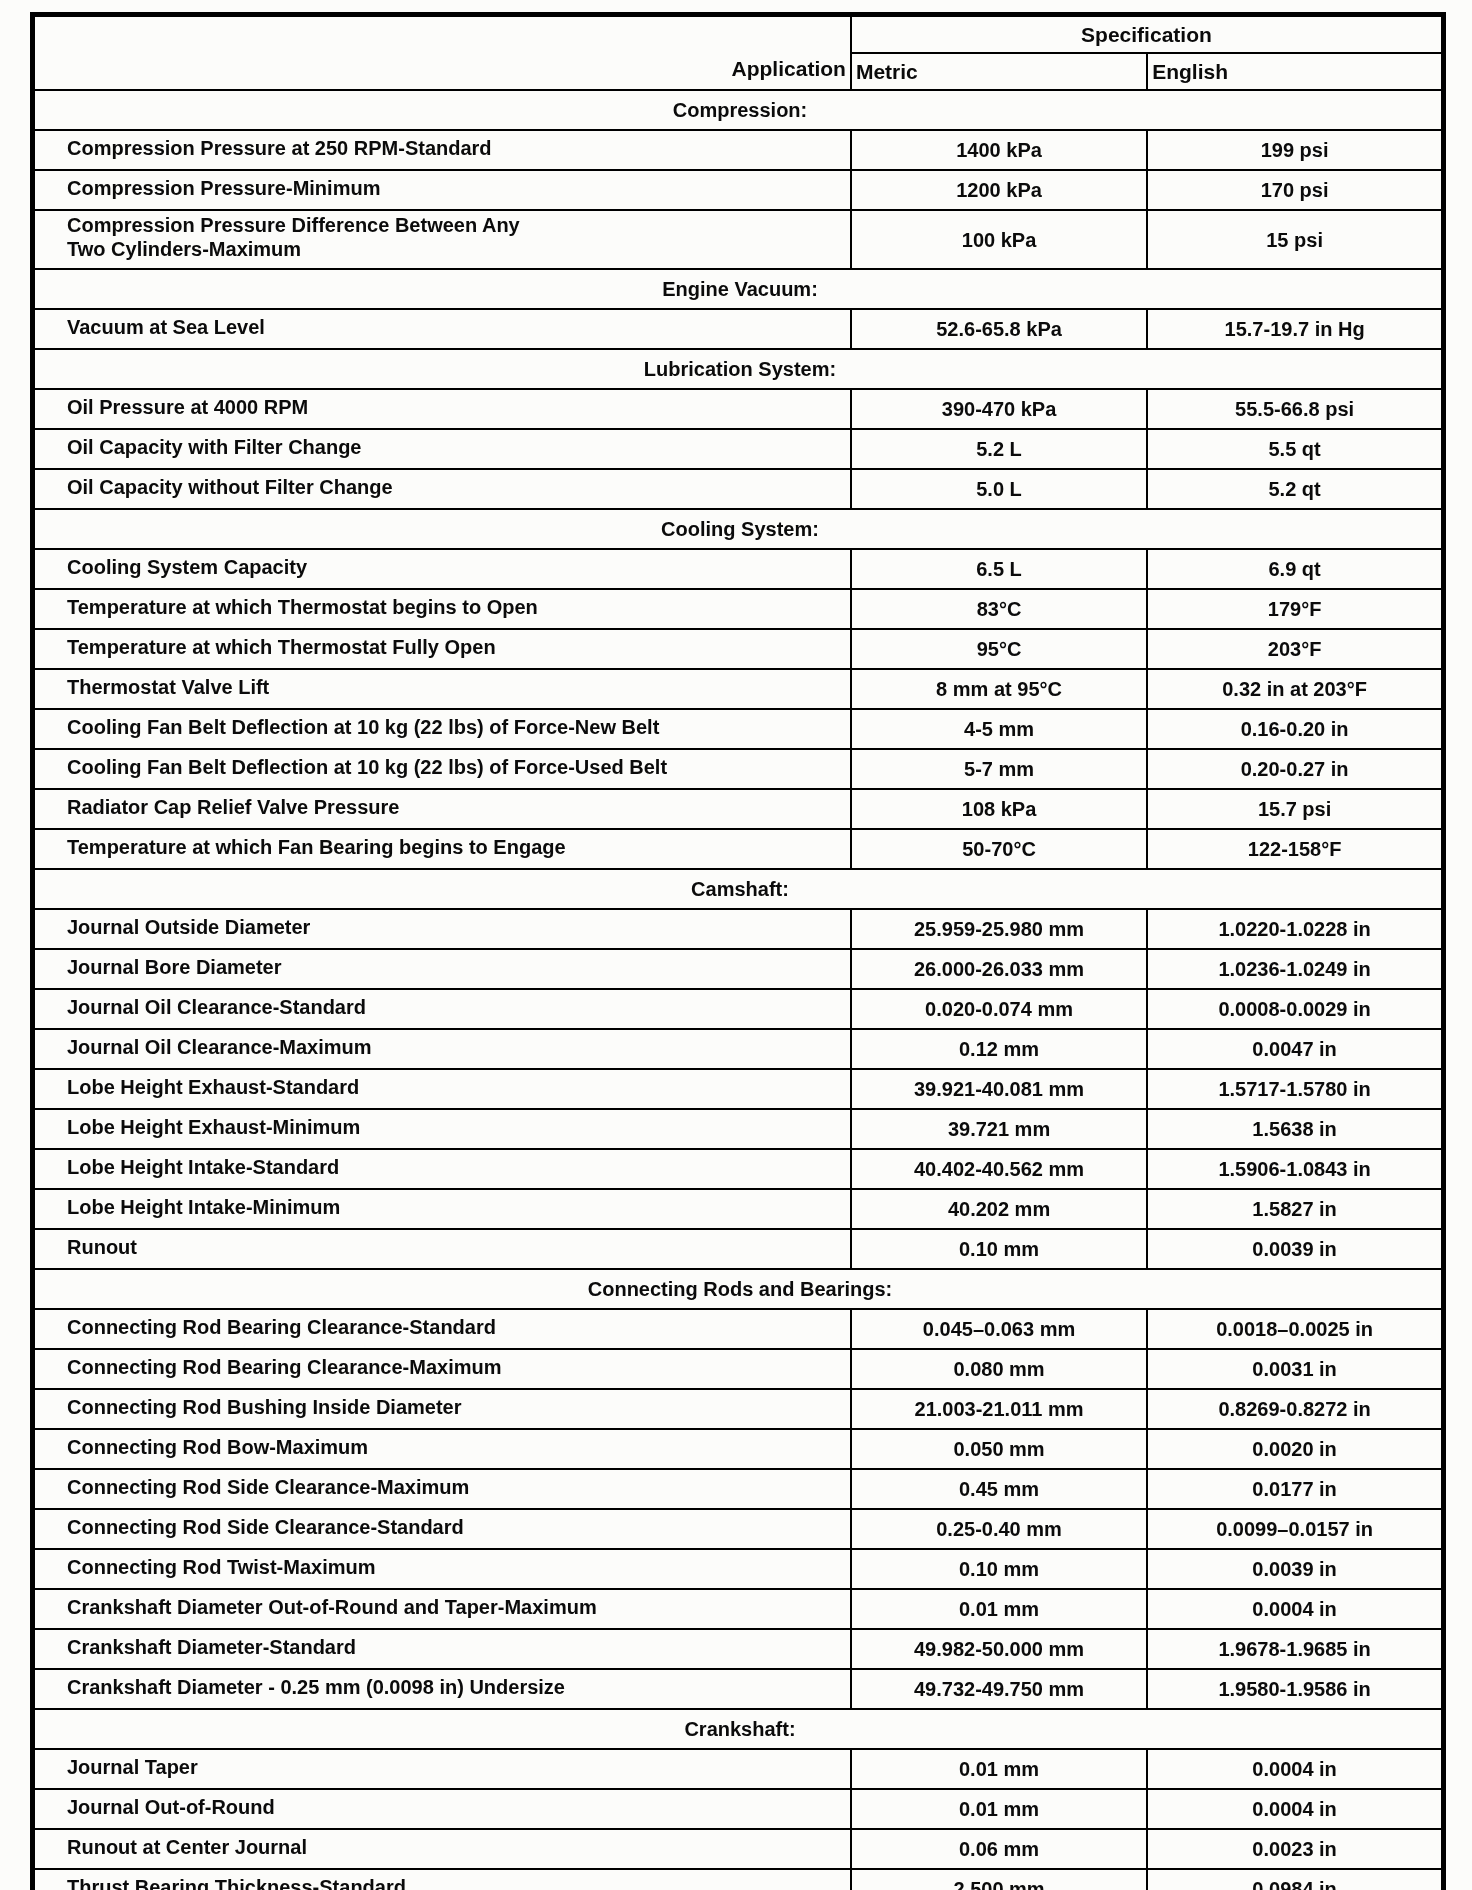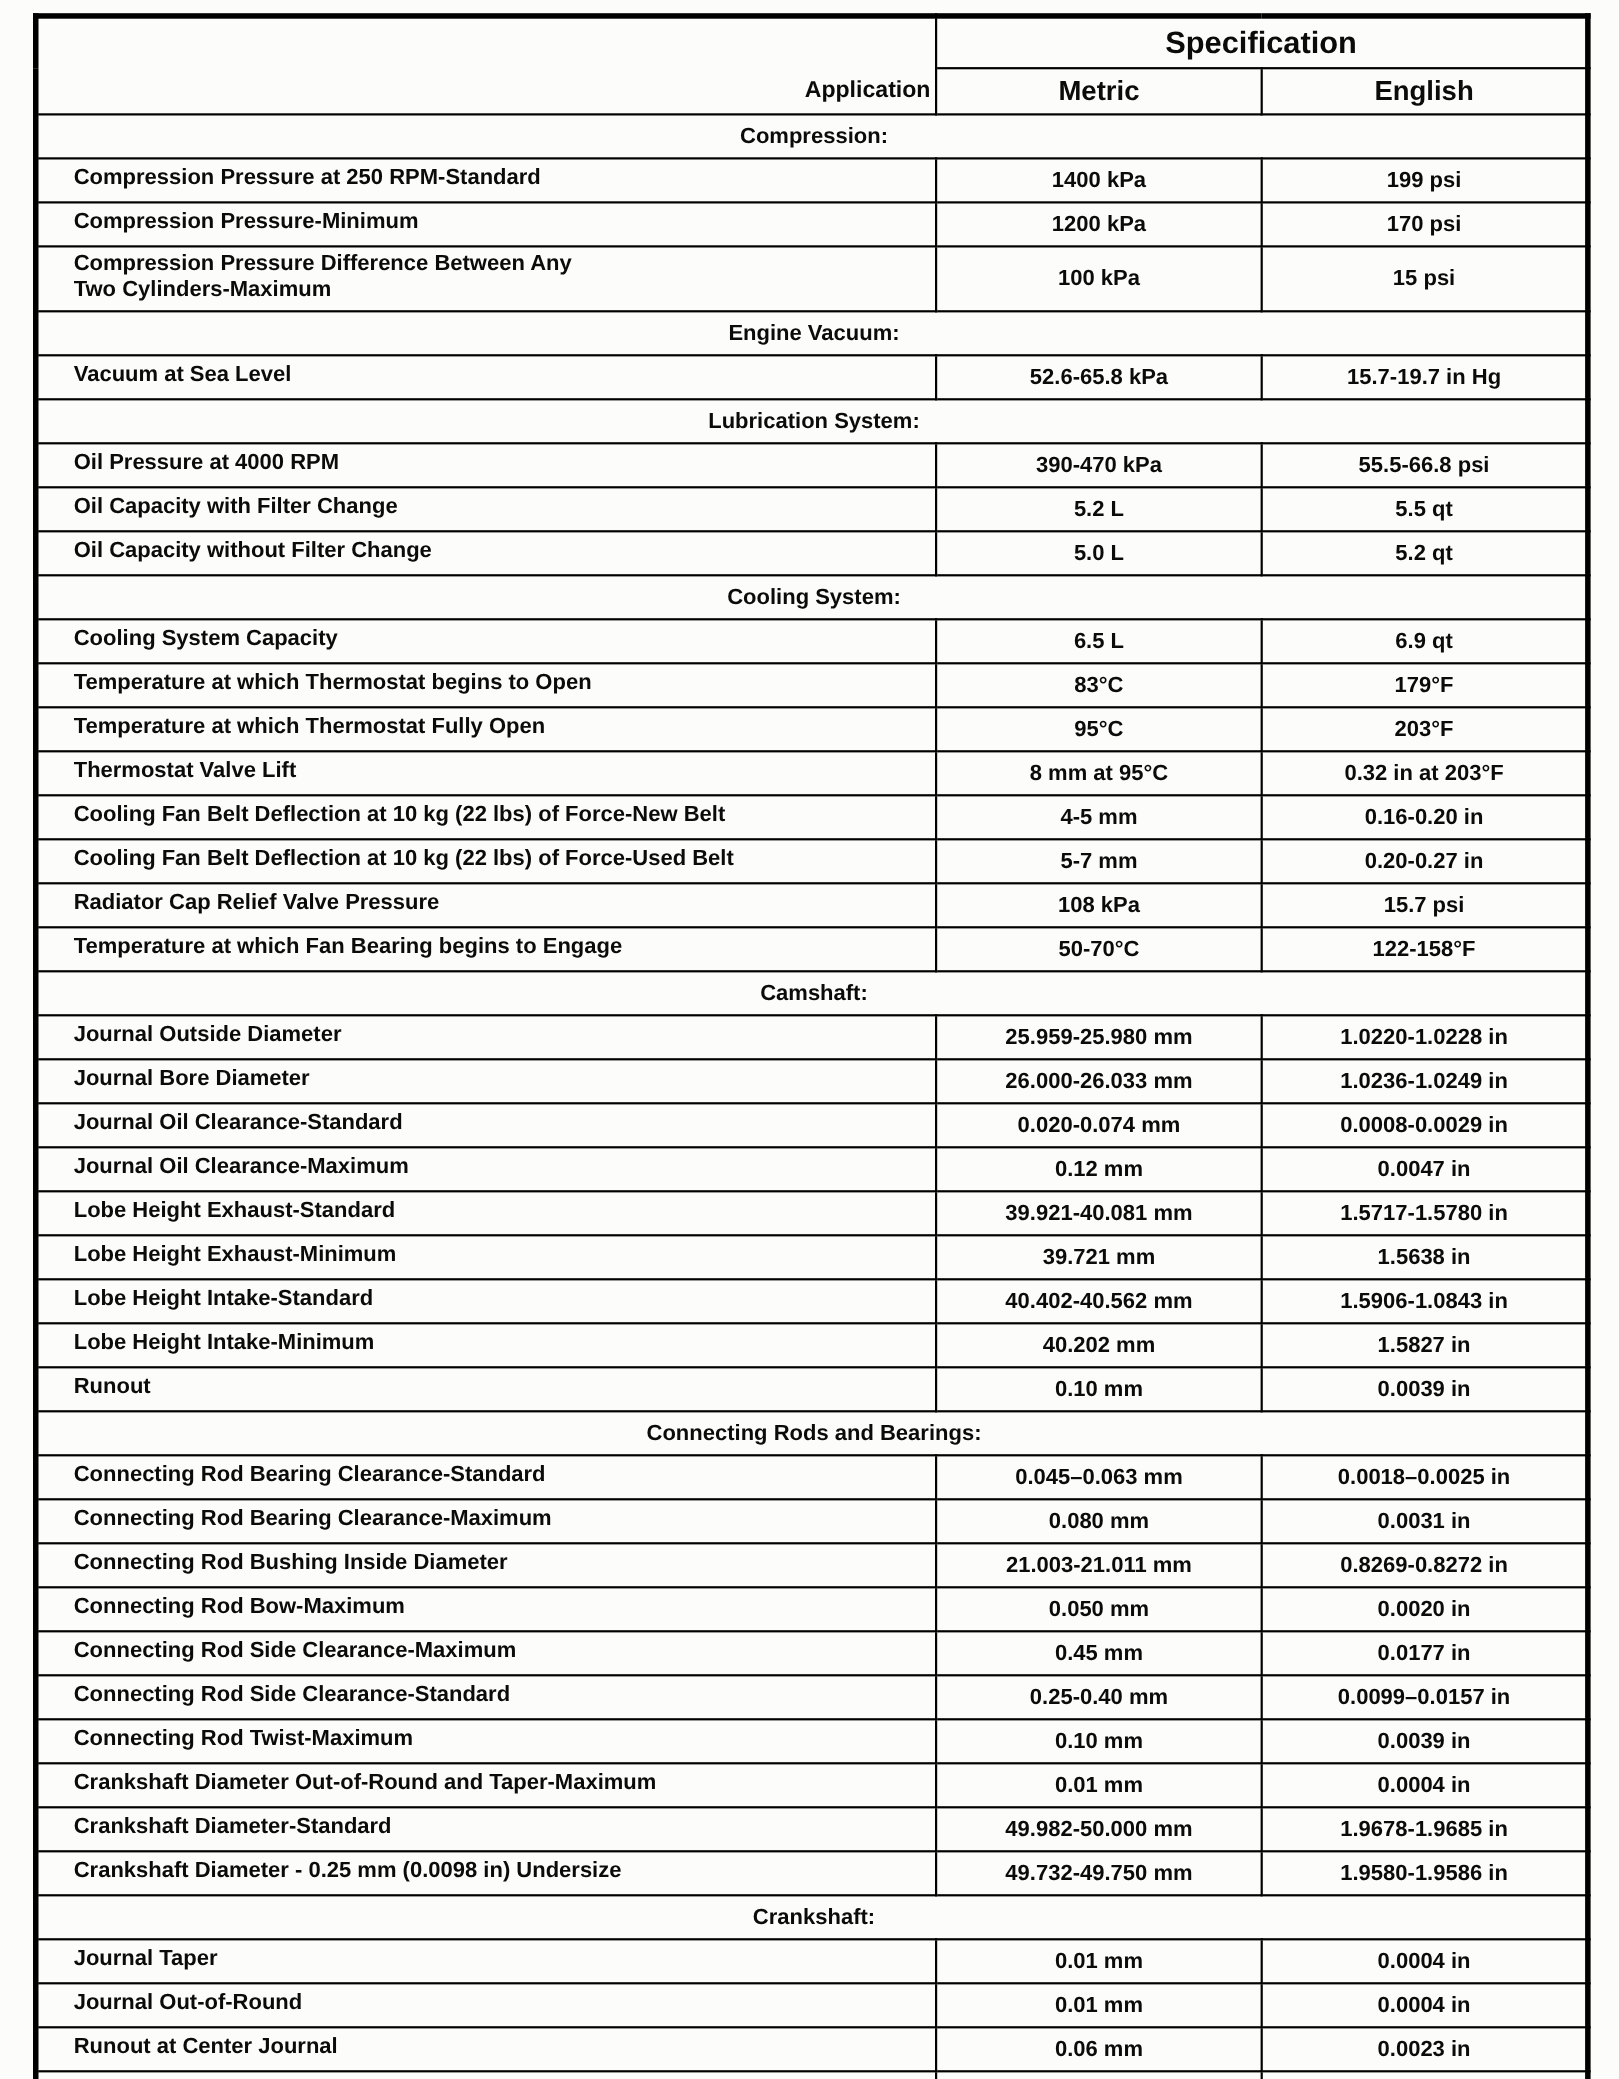--- a/index.html
+++ b/index.html
@@ -30,27 +30,27 @@
   }
   th.application-header {
     vertical-align: bottom;
     text-align: right;
     padding: 6px 4px 8px 4px;
     font-size: 21px;
   }
   th.specification-header {
     text-align: center;
     padding: 5px 4px;
-    font-size: 28px;
+    font-size: 21px;
     height: 36px;
   }
   th.unit-header {
-    text-align: center;
+    text-align: left;
     padding: 5px 4px;
-    font-size: 25px;
+    font-size: 21px;
     height: 36px;
   }
   td.section-title {
     text-align: center;
     padding: 7px 8px 7px 12px;
     height: 38px;
   }
   td.app-cell {
     text-align: left;
     padding: 2px 8px 7px 32px;

